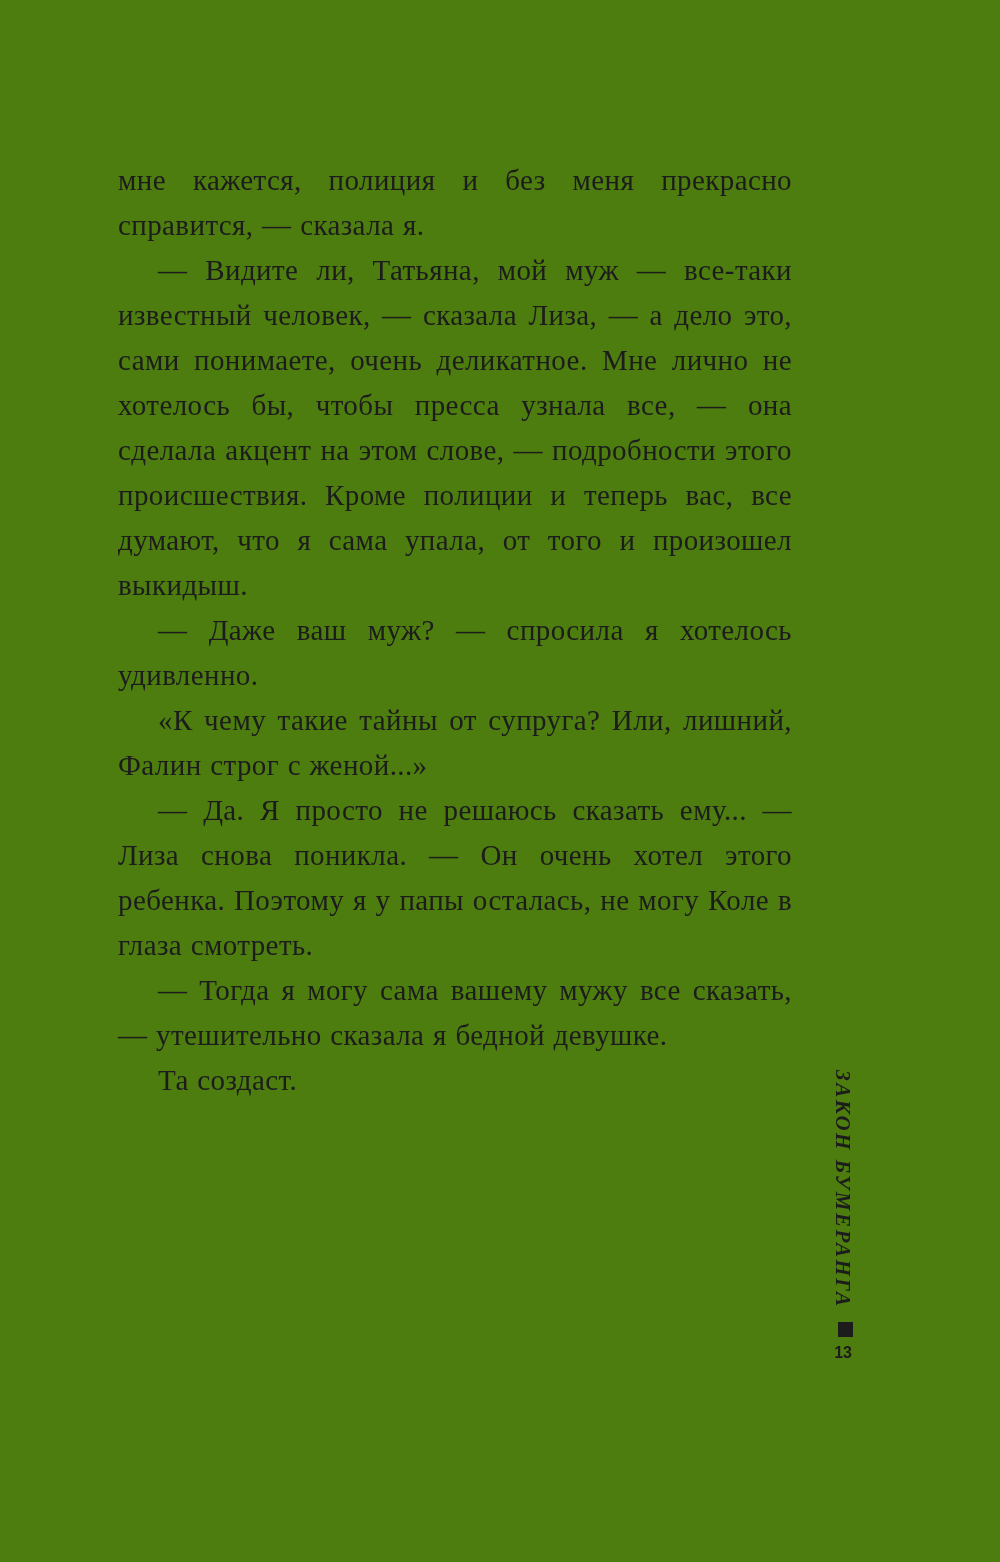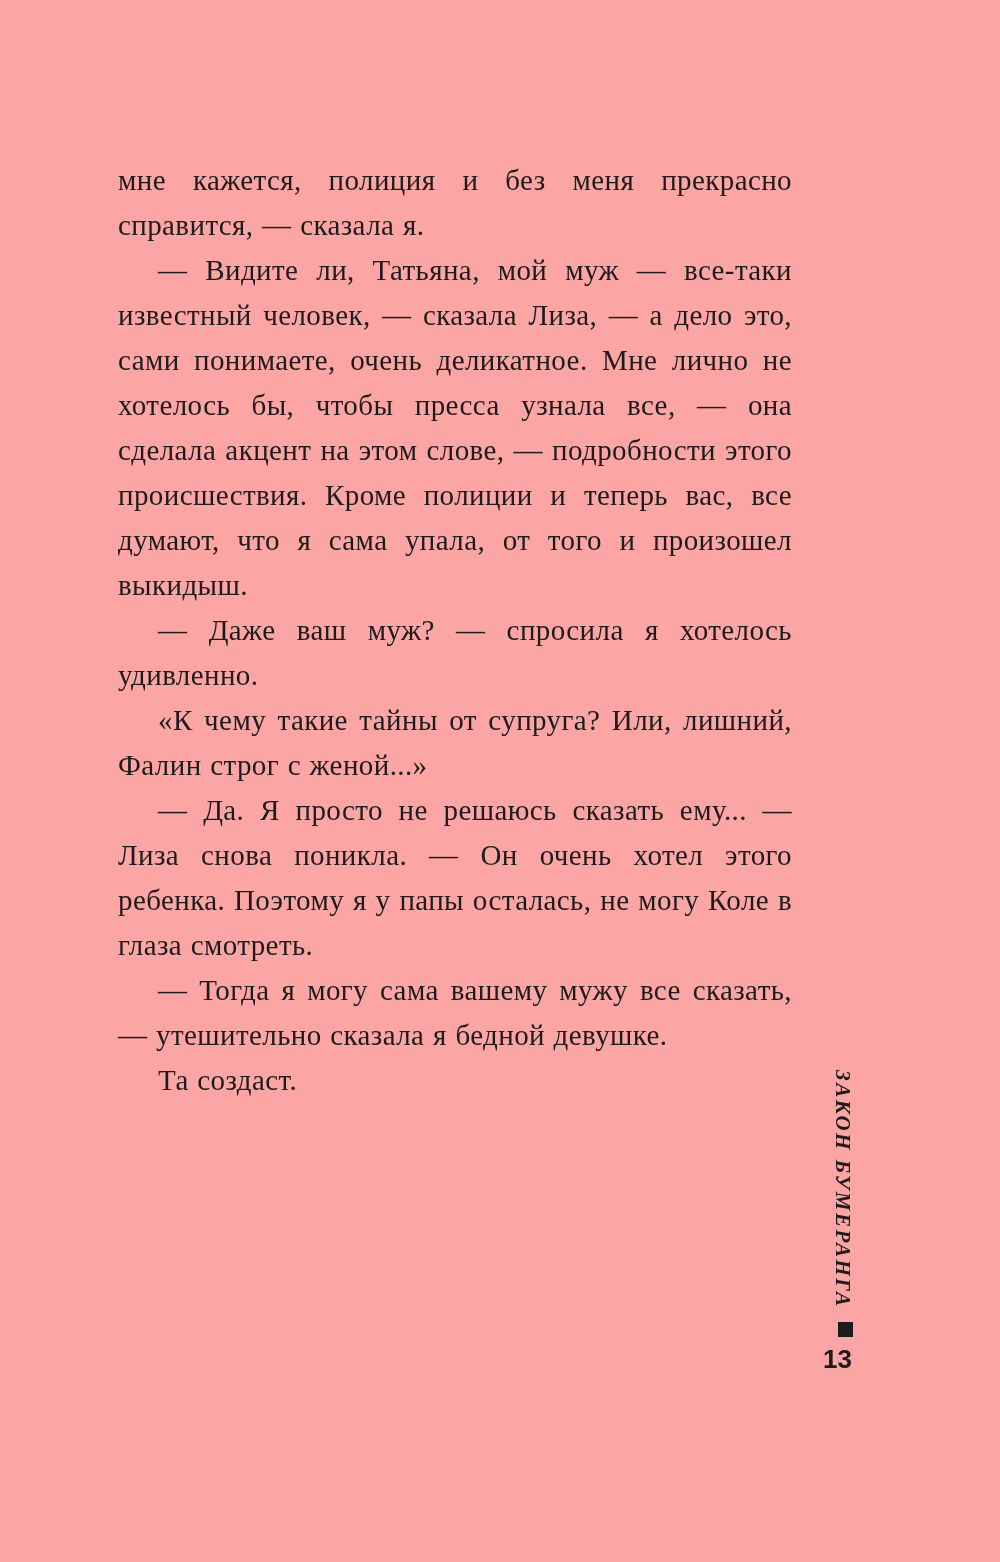--- a/index.html
+++ b/index.html
@@ -4,21 +4,21 @@
 <style>
   html, body {
     margin: 0;
     padding: 0;
     background: #ffffff;
   }
   .page {
     position: relative;
     width: 1000px;
     height: 1562px;
-    background: #fca5a5;
+    background: #4d7c0f;
     overflow: hidden;
     font-family: "Liberation Serif", serif;
     color: #1c1c1c;
   }
   .text-block {
     position: absolute;
     left: 118px;
     top: 158px;
     width: 674px;
     font-size: 29px;
@@ -65,21 +65,21 @@
     background: #1c1c1c;
   }
   .page-number {
     position: absolute;
     left: 818px;
     top: 1344px;
     width: 34px;
     text-align: right;
     font-family: "Liberation Sans", sans-serif;
     font-weight: bold;
-    font-size: 26px;
+    font-size: 16px;
     color: #1c1c1c;
   }
 </style>
 </head>
 <body>
 
 <div class="page">
 
   <div class="text-block">
       <p class="para"><span>мне кажется, полиция и без меня прекрасно справится, — сказала я.</span></p>

